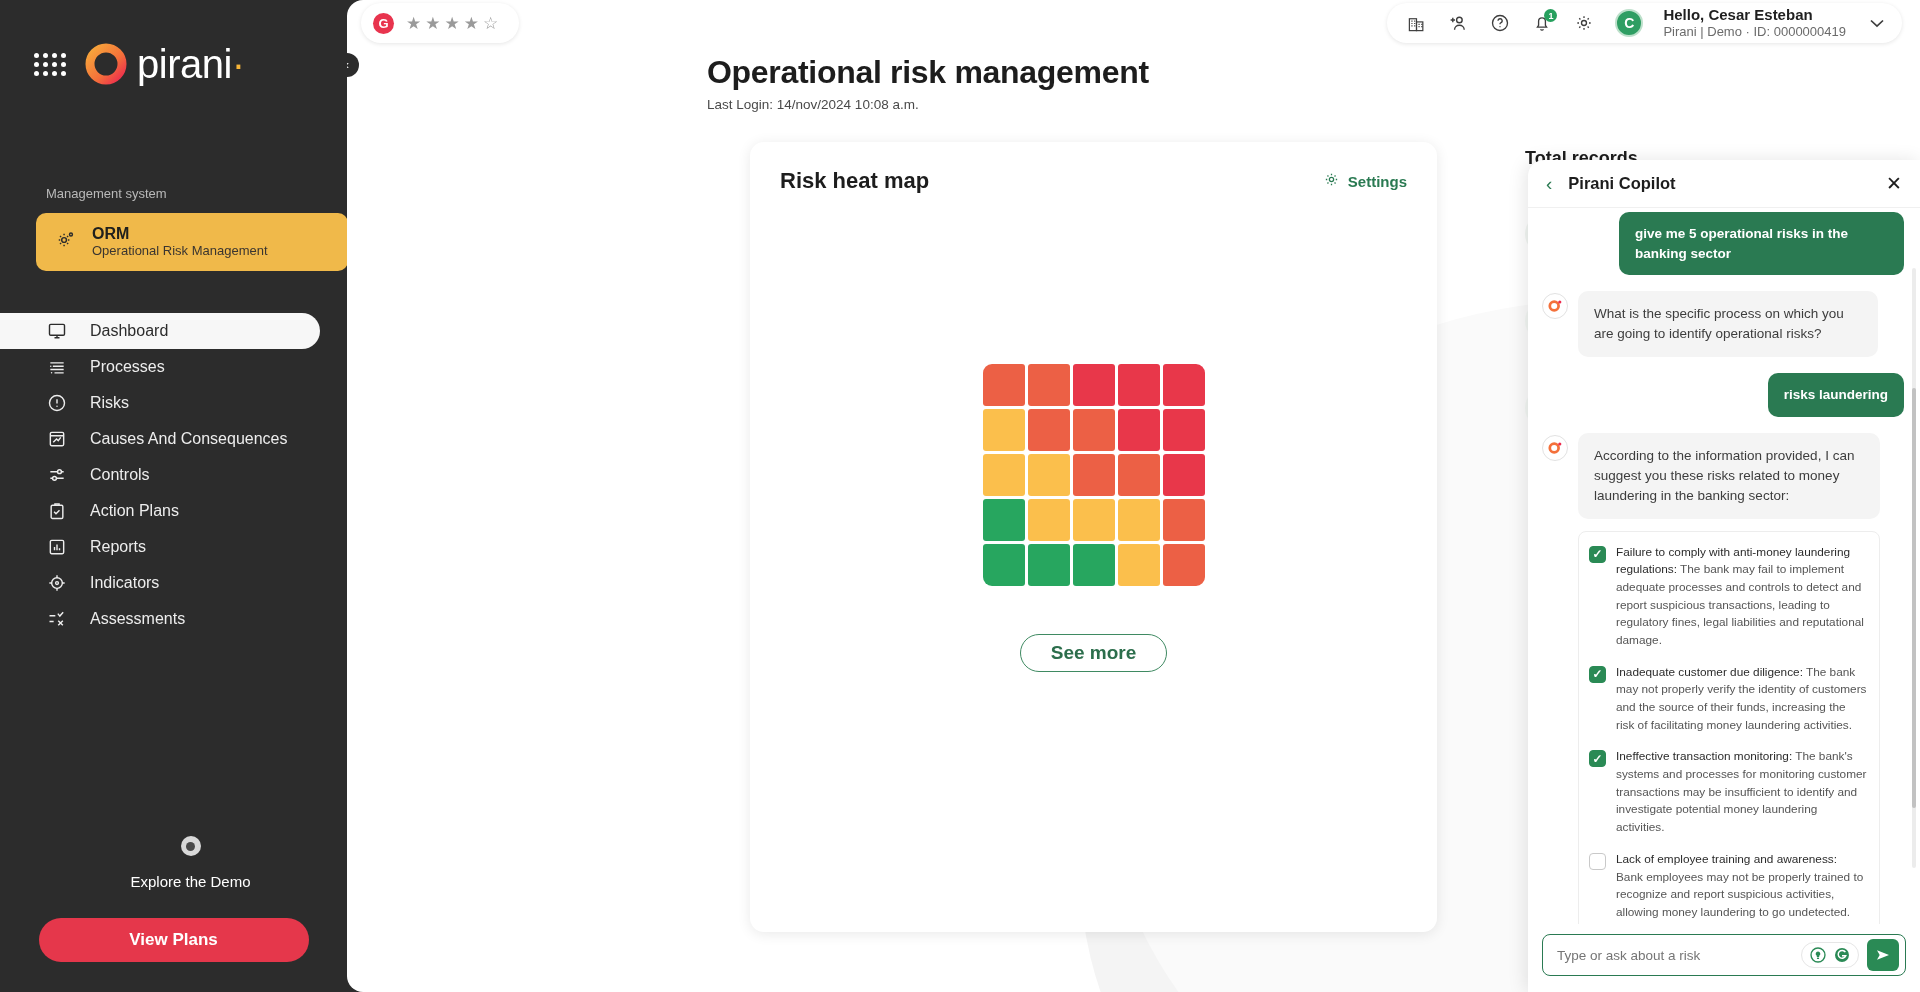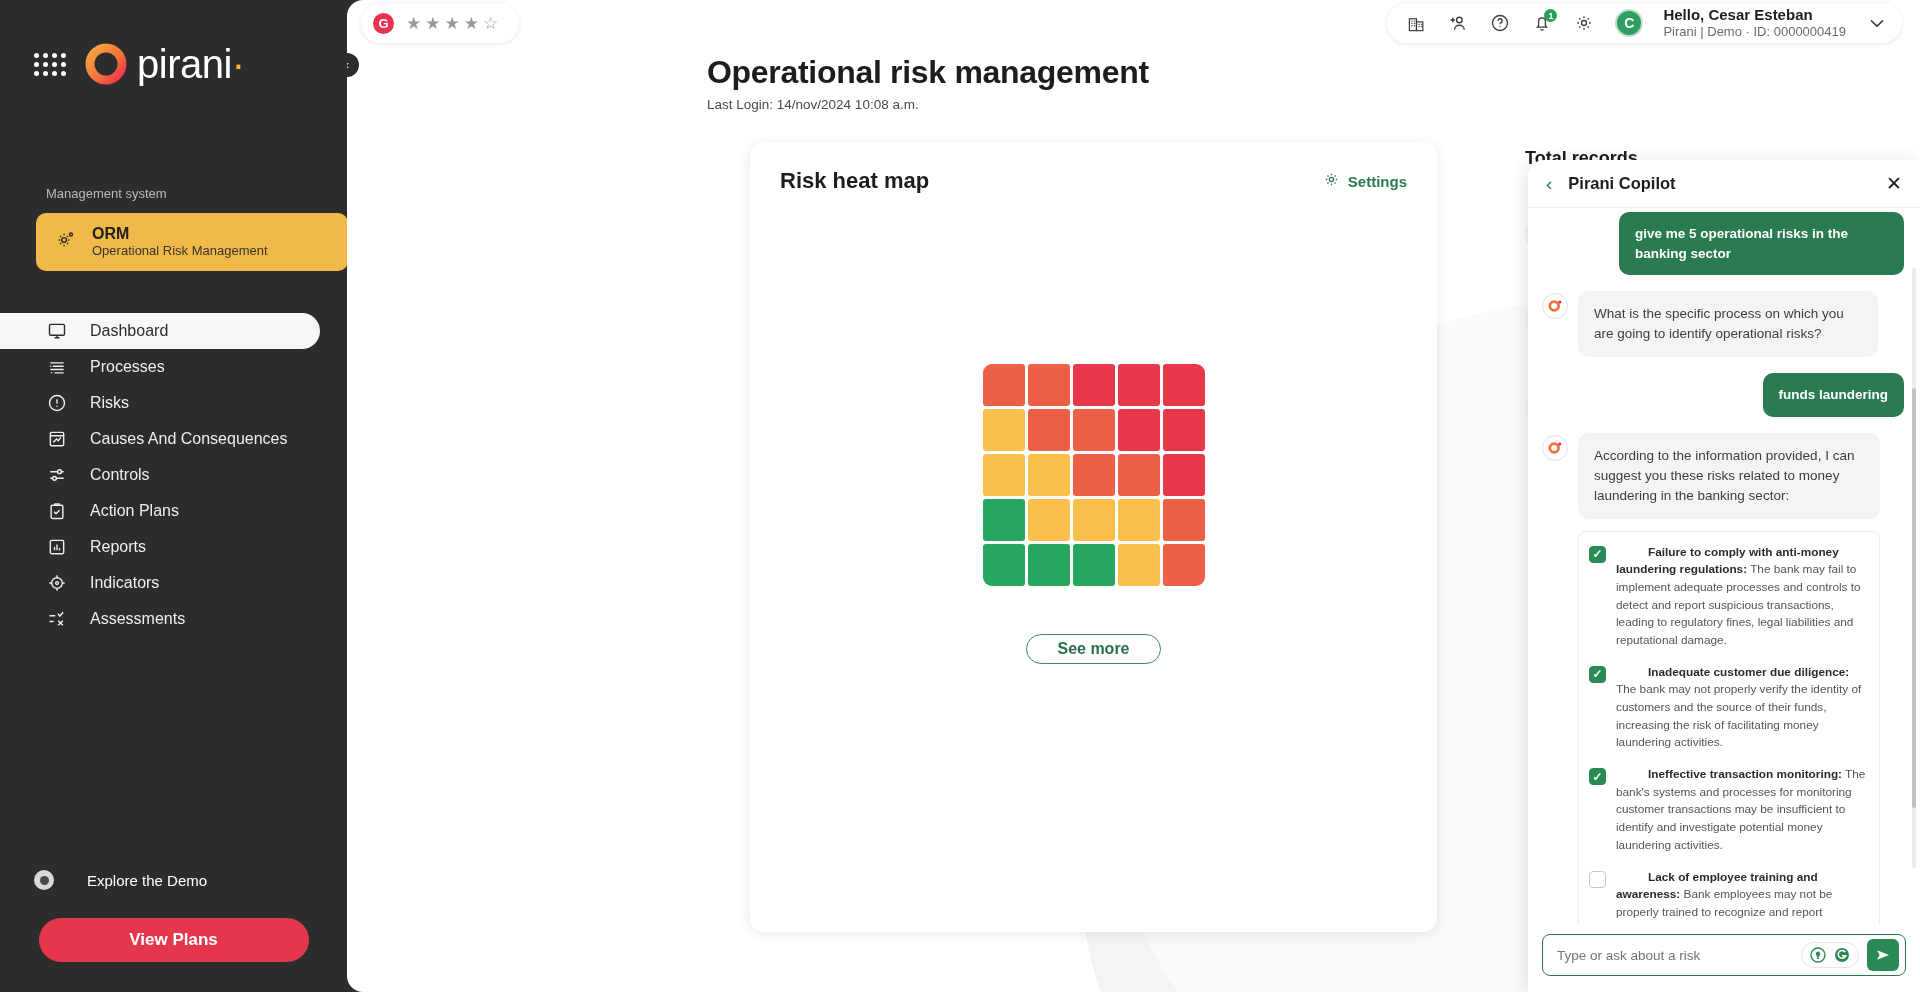--- a/index.html
+++ b/index.html
@@ -41,21 +41,21 @@
   }
   .nav-item + .nav-item { margin-top: 0; }
   .nav-item.active {
     background: #f7f7f7; color: #2c2c2c; border-radius: 0 24px 24px 0;
     width: 320px; font-weight: 400;
   }
   .nav-icon { width: 22px; height: 22px; display: flex; align-items: center; justify-content: center; flex: 0 0 22px; }
   .nav-label { white-space: nowrap; }
 
   .sb-bottom { position: absolute; bottom: 0; left: 0; width: 347px; padding: 0 0 30px 0; }
-  .explore { display: flex; align-items: center; gap: 33px; padding-left: 34px; margin-bottom: 28px; }
+  .explore { display: flex; align-items: center; gap: 17px; padding-left: 34px; margin-bottom: 28px; flex-direction: column; }
   .explore-dot {
     width: 20px; height: 20px; border-radius: 50%; background: #d9d9d9;
     display: flex; align-items: center; justify-content: center;
   }
   .explore-dot i { width: 9px; height: 9px; background: #4a4a4a; border-radius: 50%; display: block; }
   .explore-text { font-size: 15px; color: #fff; }
   .view-plans {
     display: block; margin: 0 auto; width: 270px; height: 44px; background: #E5374B;
     color: #fff; border: none; border-radius: 22px; font-size: 17px; font-weight: 700;
     font-family: "Liberation Sans", sans-serif; cursor: pointer;
@@ -141,21 +141,21 @@
   .heat-grid { display: grid; grid-template-columns: repeat(5, 42px); grid-auto-rows: 42px; gap: 3px; }
   .heat-cell { width: 42px; height: 42px; border-radius: 3px; }
   .heat-grid .heat-cell:nth-child(1) { border-top-left-radius: 9px; }
   .heat-grid .heat-cell:nth-child(5) { border-top-right-radius: 9px; }
   .heat-grid .heat-cell:nth-child(21) { border-bottom-left-radius: 9px; }
   .heat-grid .heat-cell:nth-child(25) { border-bottom-right-radius: 9px; }
 
   .seemore-wrap { display: flex; justify-content: center; margin-top: 48px; }
   .see-more {
     border: 1.5px solid #3f8a62; color: #2c6e4c; background: #fff; border-radius: 20px;
-    height: 30px; padding: 0 30px; font-size: 16px; font-weight: 700;
+    height: 38px; padding: 0 30px; font-size: 19px; font-weight: 700;
     font-family: "Liberation Sans", sans-serif; cursor: pointer;
   }
 
   .records { margin-left: 88px; padding-top: 6px; }
   .records-title { font-size: 18px; font-weight: 700; color: #1d1d1d; }
   .rec-item { display: flex; align-items: center; gap: 22px; margin-top: 42px; }
   .rec-icon {
     width: 40px; height: 40px; border-radius: 50%; background: #f2f6f3;
     display: flex; align-items: center; justify-content: center; color: #2f9e63;
   }
@@ -199,21 +199,21 @@
   .risk-item { display: flex; gap: 10px; margin-bottom: 14px; }
   .risk-item:last-child { margin-bottom: 0; }
   .chk {
     width: 17px; height: 17px; border-radius: 4px; flex: 0 0 17px; margin-top: 2px;
     border: 1.5px solid #c9c9c9; background: #fff; display: flex; align-items: center;
     justify-content: center; cursor: pointer;
   }
   .chk.on { background: #2a8a55; border-color: #2a8a55; }
   .chk.on::after { content: "✓"; color: #fff; font-size: 12px; font-weight: 700; line-height: 1; }
   .risk-text { font-size: 11.8px; color: #555; line-height: 1.5; }
-  .risk-text b { color: #2b2b2b; font-weight: 700; margin-left: 32px; }
+  .risk-text b { color: #2b2b2b; font-weight: 400; }
 
   .cp-scroll-track { position: absolute; right: 4px; top: 60px; width: 4px; height: 600px; background: #ececec; border-radius: 2px; }
   .cp-scroll-thumb { position: absolute; right: 4px; top: 180px; width: 4px; height: 420px; background: #c2c2c2; border-radius: 2px; }
 
   .cp-foot { padding: 10px 14px 16px 14px; flex: 0 0 auto; }
   .cp-input-wrap {
     border: 1.5px solid #2a7a52; border-radius: 8px; height: 42px; display: flex;
     align-items: center; padding: 0 6px 0 14px; gap: 8px;
   }
   .cp-input {
@@ -564,21 +564,21 @@
           <span class="bot-avatar">
             <svg width="16" height="16" viewBox="0 0 20 20">
               <circle cx="9" cy="10" r="5.5" fill="none" stroke="#F4703A" stroke-width="3.4"></circle>
               <circle cx="16" cy="5" r="2" fill="#ED2B4E"></circle>
             </svg>
           </span>
           <div class="bubble-bot">What is the specific process on which you are going to identify operational risks?</div>
         </div>
 
         <div class="msg-row user">
-          <div class="bubble-user">funds laundering</div>
+          <div class="bubble-user">risks laundering</div>
         </div>
 
         <div class="msg-row">
           <span class="bot-avatar">
             <svg width="16" height="16" viewBox="0 0 20 20">
               <circle cx="9" cy="10" r="5.5" fill="none" stroke="#F4703A" stroke-width="3.4"></circle>
               <circle cx="16" cy="5" r="2" fill="#ED2B4E"></circle>
             </svg>
           </span>
           <div style="max-width:302px">

